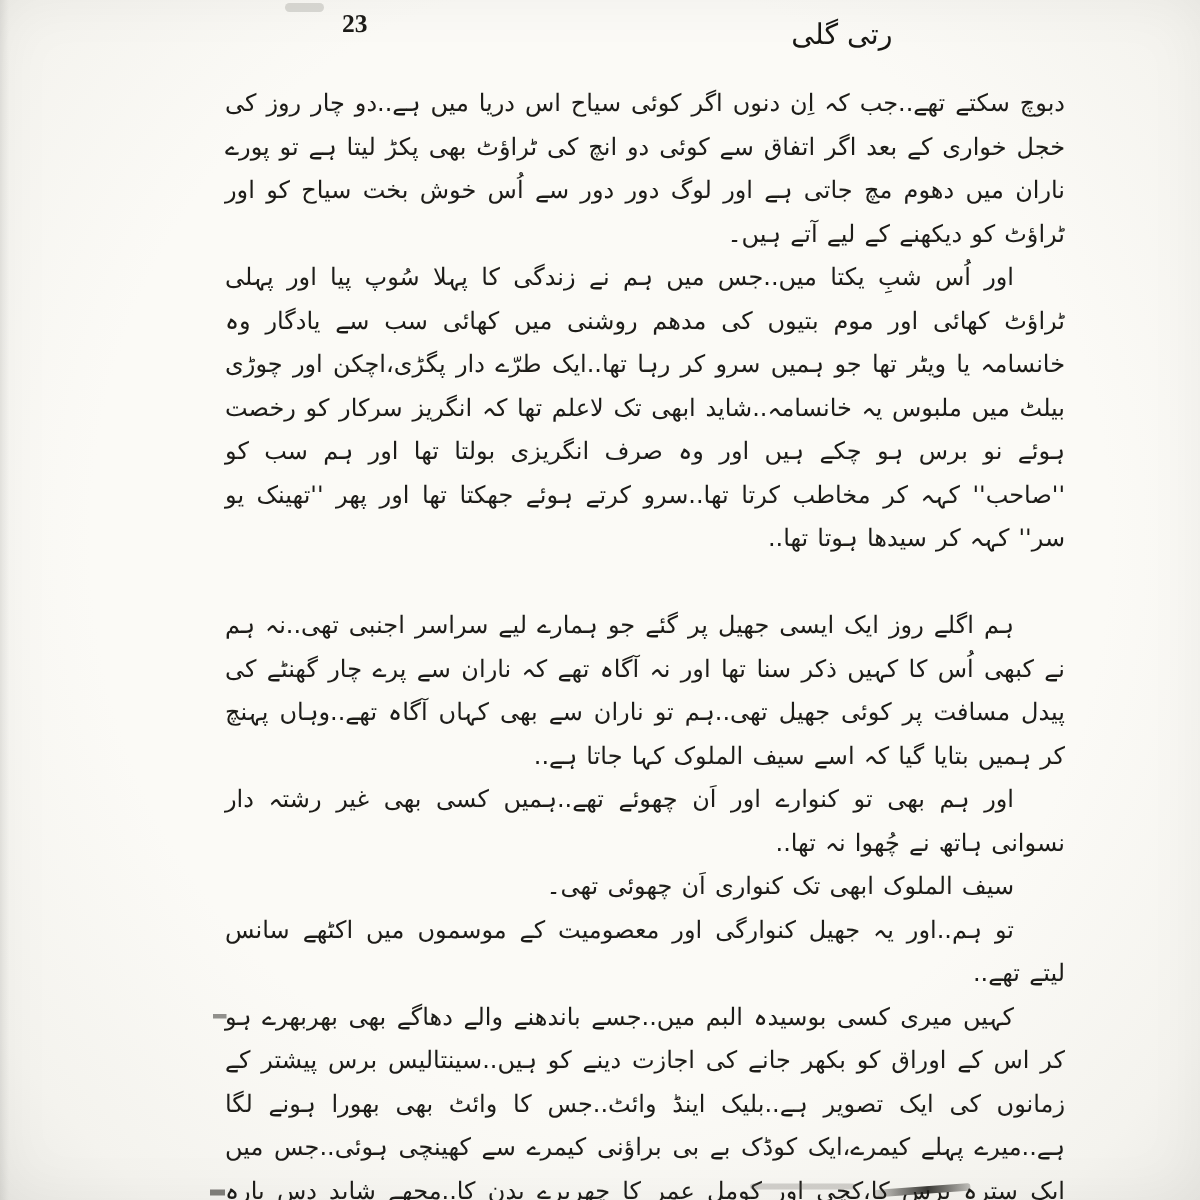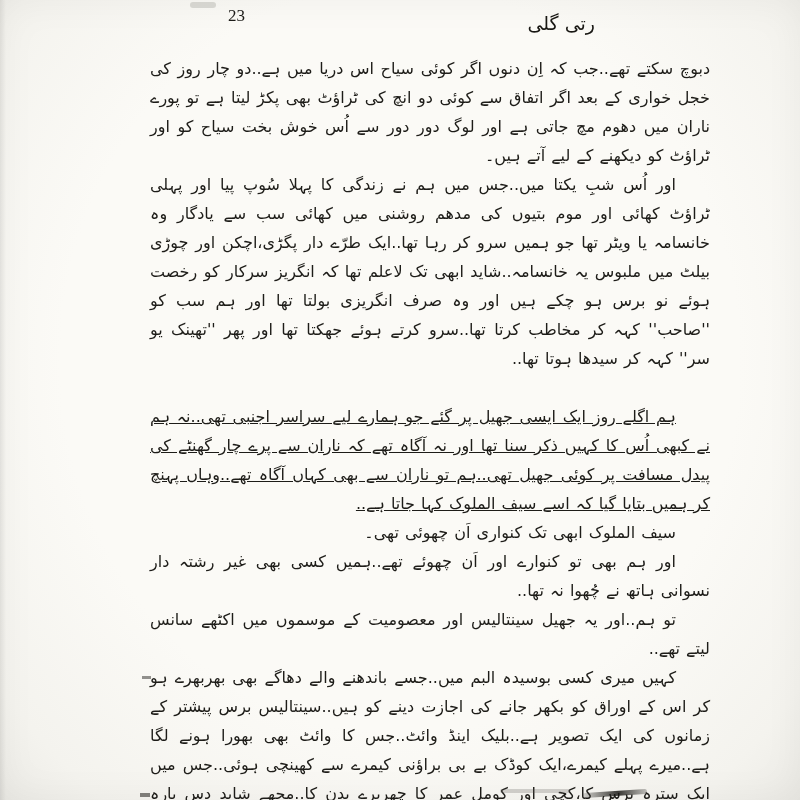--- a/index.html
+++ b/index.html
@@ -13,42 +13,42 @@
     width:800px;height:800px;
     background:
       radial-gradient(ellipse at 50% 45%, #fbfaf6 60%, #f4f3ee 88%, #ecebe6 100%);
     overflow:hidden;
     box-shadow:inset 0 0 40px rgba(0,0,0,0.05);
   }
   
   .page-number{
     position:absolute;top:6px;left:228px;
     font-family:"Liberation Serif", serif;
-    font-weight:normal;font-size:17px;color:#1c1b18;
+    font-weight:bold;font-size:17px;color:#1c1b18;
   }
   .header-title{
     position:absolute;top:12px;right:205px;
     direction:rtl;
     font-size:19px;font-weight:normal;color:#181713;
   }
   
   .text-block{
     position:absolute;top:54px;right:90px;left:150px;
     direction:rtl;
     text-align:justify;
     color:#1d1c18;
   }
   .text-block p{
     margin:0;
     font-size:16px;
     line-height:29px;
     word-spacing:1px;
   }
   .indent{text-indent:34px;}
-  .gap-before{margin-top:29px !important;text-decoration:underline;}
+  .gap-before{margin-top:29px !important;}
   
   .smudge-bottom{
     position:absolute;left:583px;top:791px;width:64px;height:5px;
     background:linear-gradient(90deg, rgba(40,38,34,0.15), rgba(25,24,20,0.85) 55%, rgba(40,38,34,0.25));
     transform:rotate(-4deg);
     border-radius:2px;
   }
   .smudge-bottom-faint{
     position:absolute;left:500px;top:789px;width:70px;height:4px;
     background:rgba(90,88,82,0.25);
@@ -80,23 +80,23 @@
   <div class="smudge-topleft"></div>
   <div class="edge-shade"></div>
 
   <span class="page-number">23</span>
   <span class="header-title">رتی گلی</span>
 
   <div class="text-block">
     <p>دبوچ سکتے تھے..جب کہ اِن دنوں اگر کوئی سیاح اس دریا میں ہے..دو چار روز کی خجل خواری کے بعد اگر اتفاق سے کوئی دو انچ کی ٹراؤٹ بھی پکڑ لیتا ہے تو پورے ناران میں دھوم مچ جاتی ہے اور لوگ دور دور سے اُس خوش بخت سیاح کو اور ٹراؤٹ کو دیکھنے کے لیے آتے ہیں۔</p>
     <p class="indent">اور اُس شبِ یکتا میں..جس میں ہم نے زندگی کا پہلا سُوپ پیا اور پہلی ٹراؤٹ کھائی اور موم بتیوں کی مدھم روشنی میں کھائی سب سے یادگار وہ خانسامہ یا ویٹر تھا جو ہمیں سرو کر رہا تھا..ایک طرّے دار پگڑی،اچکن اور چوڑی بیلٹ میں ملبوس یہ خانسامہ..شاید ابھی تک لاعلم تھا کہ انگریز سرکار کو رخصت ہوئے نو برس ہو چکے ہیں اور وہ صرف انگریزی بولتا تھا اور ہم سب کو ''صاحب'' کہہ کر مخاطب کرتا تھا..سرو کرتے ہوئے جھکتا تھا اور پھر ''تھینک یو سر'' کہہ کر سیدھا ہوتا تھا..</p>
     <p class="indent gap-before">ہم اگلے روز ایک ایسی جھیل پر گئے جو ہمارے لیے سراسر اجنبی تھی..نہ ہم نے کبھی اُس کا کہیں ذکر سنا تھا اور نہ آگاہ تھے کہ ناران سے پرے چار گھنٹے کی پیدل مسافت پر کوئی جھیل تھی..ہم تو ناران سے بھی کہاں آگاہ تھے..وہاں پہنچ کر ہمیں بتایا گیا کہ اسے سیف الملوک کہا جاتا ہے..</p>
+    <p class="indent">اور ہم بھی تو کنوارے اور اَن چھوئے تھے..ہمیں کسی بھی غیر رشتہ دار نسوانی ہاتھ نے چُھوا نہ تھا..</p>
     <p class="indent">سیف الملوک ابھی تک کنواری اَن چھوئی تھی۔</p>
-    <p class="indent">اور ہم بھی تو کنوارے اور اَن چھوئے تھے..ہمیں کسی بھی غیر رشتہ دار نسوانی ہاتھ نے چُھوا نہ تھا..</p>
-    <p class="indent">تو ہم..اور یہ جھیل سینتالیس اور معصومیت کے موسموں میں اکٹھے سانس لیتے تھے..</p>
+    <p class="indent">تو ہم..اور یہ جھیل کنوارگی اور معصومیت کے موسموں میں اکٹھے سانس لیتے تھے..</p>
     <p class="indent">کہیں میری کسی بوسیدہ البم میں..جسے باندھنے والے دھاگے بھی بھربھرے ہو کر اس کے اوراق کو بکھر جانے کی اجازت دینے کو ہیں..سینتالیس برس پیشتر کے زمانوں کی ایک تصویر ہے..بلیک اینڈ وائٹ..جس کا وائٹ بھی بھورا ہونے لگا ہے..میرے پہلے کیمرے،ایک کوڈک بے بی براؤنی کیمرے سے کھینچی ہوئی..جس میں ایک سترہ برس کا،کچی اور کومل عمر کا چھریرے بدن کا..مجھے شاید دس بارہ دنوں کے بعد شیو بنانے کی حاجت ہوتی تھی..ایک لڑکا کھڑا ہے جھیل سیف الملوک کے کنارے...پس منظر میں دور تک پانیوں پر کروٹیں ساکت ہیں..فوجی</p>
   </div>
 
   <div class="edge-tick-1"></div>
   <div class="edge-tick-2"></div>
   <div class="smudge-bottom-faint"></div>
   <div class="smudge-bottom"></div>
 
 </div>
 

